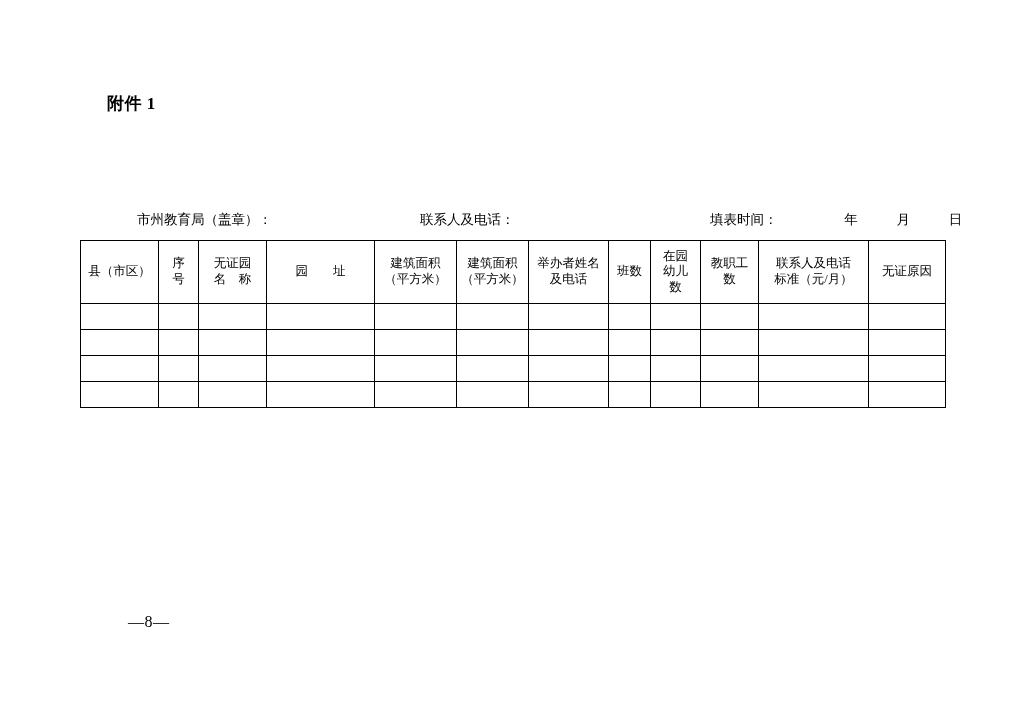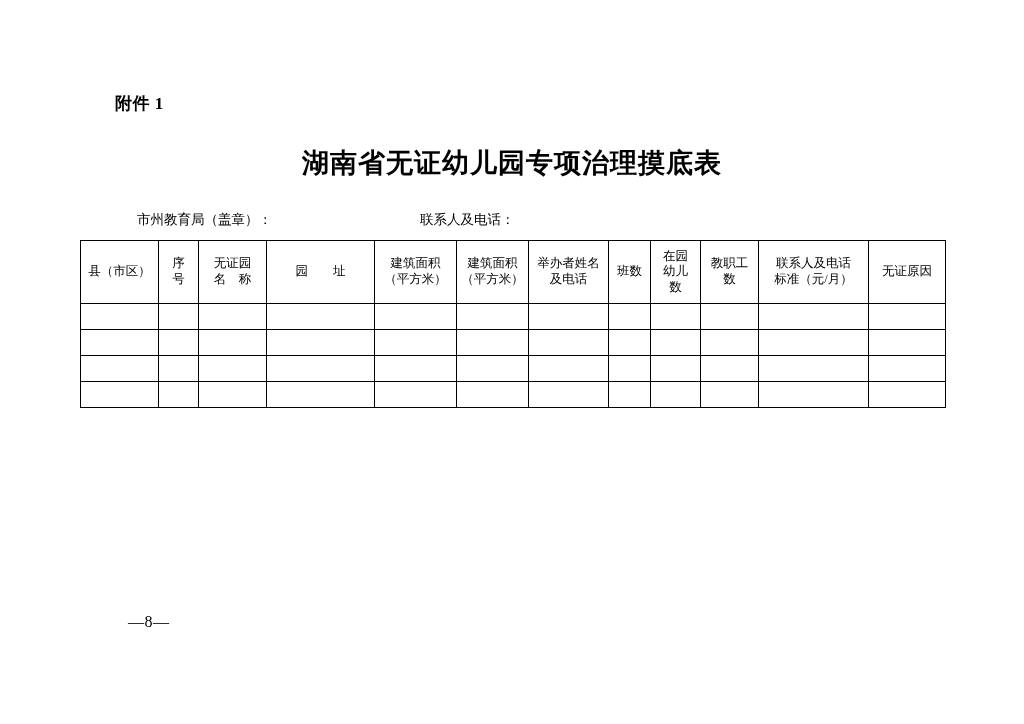--- a/index.html
+++ b/index.html
@@ -16,21 +16,21 @@
     overflow: hidden;
   }
   .page {
     position: relative;
     width: 1024px;
     height: 724px;
     box-sizing: border-box;
   }
   .attachment-label {
     position: absolute;
-    left: 115px;
+    left: 107px;
     top: 92px;
     font-size: 17px;
     font-weight: bold;
     letter-spacing: 0.5px;
   }
   .doc-title {
     position: absolute;
     left: 0;
     right: 0;
     top: 145px;
@@ -111,25 +111,33 @@
     letter-spacing: 0.5px;
   }
 </style>
 </head>
 <body>
 
 <div class="page">
 
   <div class="attachment-label">附件 1</div>
 
-  <div class="doc-title">湖南省无证幼儿园专项治理摸底表</div>
 
   <div class="meta-row">
     <span class="meta-seal">市州教育局（盖章）：</span>
     <span class="meta-contact">联系人及电话：</span>
+    <span class="meta-date">
+      <span>填表时间：</span>
+      <span class="gap1"></span>
+      <span>年</span>
+      <span class="gap2"></span>
+      <span>月</span>
+      <span class="gap3"></span>
+      <span>日</span>
+    </span>
   </div>
 
   <table class="survey">
     <colgroup>
       <col style="width:78px">
       <col style="width:40px">
       <col style="width:68px">
       <col style="width:108px">
       <col style="width:82px">
       <col style="width:72px">

